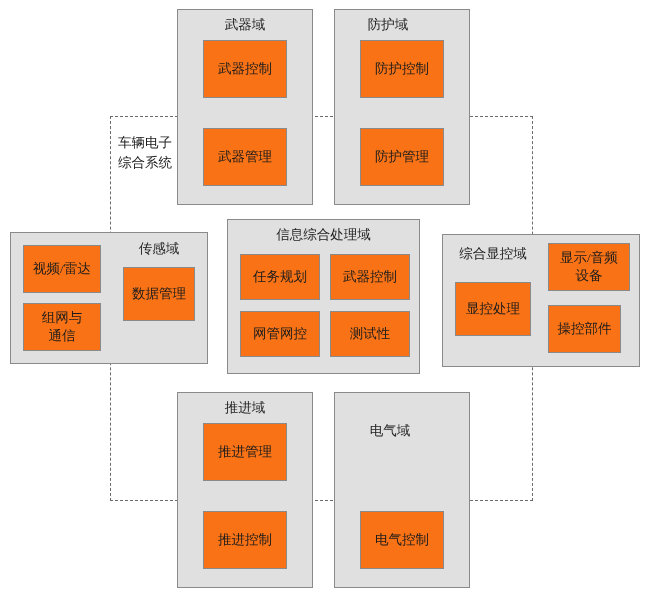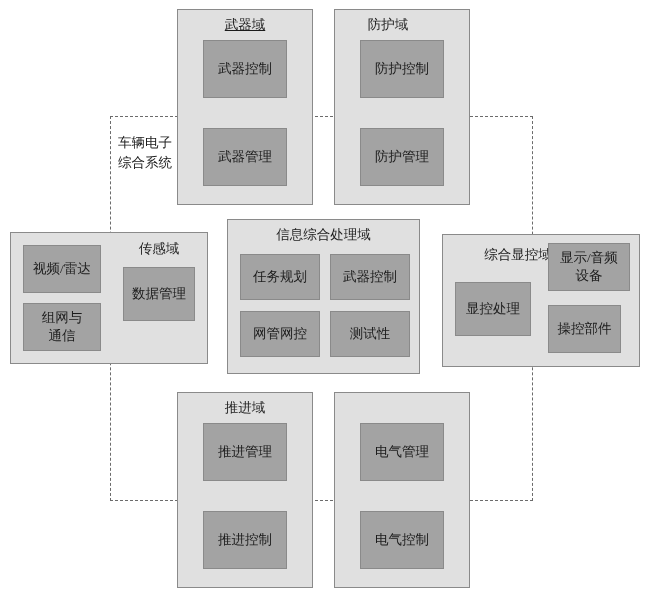--- a/index.html
+++ b/index.html
@@ -40,21 +40,21 @@
     position: absolute;
     font-size: 13.5px;
     color: #1c1c1c;
     text-align: center;
     line-height: 1.35;
     white-space: pre-line;
   }
   .module {
     position: absolute;
     box-sizing: border-box;
-    background: #a3a3a3;
+    background: #f97316;
     border: 1.4px solid #8a8a8a;
     display: flex;
     align-items: center;
     justify-content: center;
     text-align: center;
     font-size: 13.5px;
     color: #1c1c1c;
     line-height: 1.3;
     white-space: pre-line;
   }
@@ -63,21 +63,21 @@
 <body>
 
 <div id="diagram">
 
   <div class="system-boundary" style="left:110px; top:116px; width:423px; height:385px;"></div>
 
   <div class="system-label" style="left:118px; top:133px; width:80px;">车辆电子
 综合系统</div>
 
   <div class="domain" style="left:177px; top:9px; width:136px; height:196px;"></div>
-  <div class="domain-title" style="left:177px; top:16px; width:136px;text-decoration:underline;">武器域</div>
+  <div class="domain-title" style="left:177px; top:16px; width:136px;">武器域</div>
   <div class="module" style="left:203px; top:40px; width:84px; height:58px;">武器控制</div>
   <div class="module" style="left:203px; top:128px; width:84px; height:58px;">武器管理</div>
 
   <div class="domain" style="left:334px; top:9px; width:136px; height:196px;"></div>
   <div class="domain-title" style="left:334px; top:16px; width:108px;">防护域</div>
   <div class="module" style="left:360px; top:40px; width:84px; height:58px;">防护控制</div>
   <div class="module" style="left:360px; top:128px; width:84px; height:58px;">防护管理</div>
 
   <div class="domain" style="left:10px; top:232px; width:198px; height:132px;"></div>
   <div class="domain-title" style="left:118px; top:240px; width:82px;">传感域</div>
@@ -87,29 +87,28 @@
   <div class="module" style="left:123px; top:267px; width:72px; height:54px;">数据管理</div>
 
   <div class="domain" style="left:227px; top:219px; width:193px; height:155px;"></div>
   <div class="domain-title" style="left:227px; top:226px; width:193px;">信息综合处理域</div>
   <div class="module" style="left:240px; top:254px; width:80px; height:46px;">任务规划</div>
   <div class="module" style="left:330px; top:254px; width:80px; height:46px;">武器控制</div>
   <div class="module" style="left:240px; top:311px; width:80px; height:46px;">网管网控</div>
   <div class="module" style="left:330px; top:311px; width:80px; height:46px;">测试性</div>
 
   <div class="domain" style="left:442px; top:234px; width:198px; height:133px;"></div>
-  <div class="domain-title" style="left:475px; top:246px; width:86px;">综合显控域</div>
+  <div class="domain-title" style="left:450px; top:246px; width:86px;font-family:Liberation Mono, monospace;">综合显控域</div>
   <div class="module" style="left:455px; top:282px; width:76px; height:54px;">显控处理</div>
   <div class="module" style="left:548px; top:243px; width:82px; height:48px;">显示/音频
 设备</div>
   <div class="module" style="left:548px; top:305px; width:73px; height:48px;">操控部件</div>
 
   <div class="domain" style="left:177px; top:392px; width:136px; height:196px;"></div>
   <div class="domain-title" style="left:177px; top:399px; width:136px;">推进域</div>
   <div class="module" style="left:203px; top:423px; width:84px; height:58px;">推进管理</div>
   <div class="module" style="left:203px; top:511px; width:84px; height:58px;">推进控制</div>
 
   <div class="domain" style="left:334px; top:392px; width:136px; height:196px;"></div>
   <div class="domain-title" style="left:334px; top:422px; width:112px;">电气域</div>
-  <div class="module" style="left:360px; top:423px; width:84px; height:58px;">电气管理</div>
   <div class="module" style="left:360px; top:511px; width:84px; height:58px;">电气控制</div>
 
 </div>
 
 </body></html>

